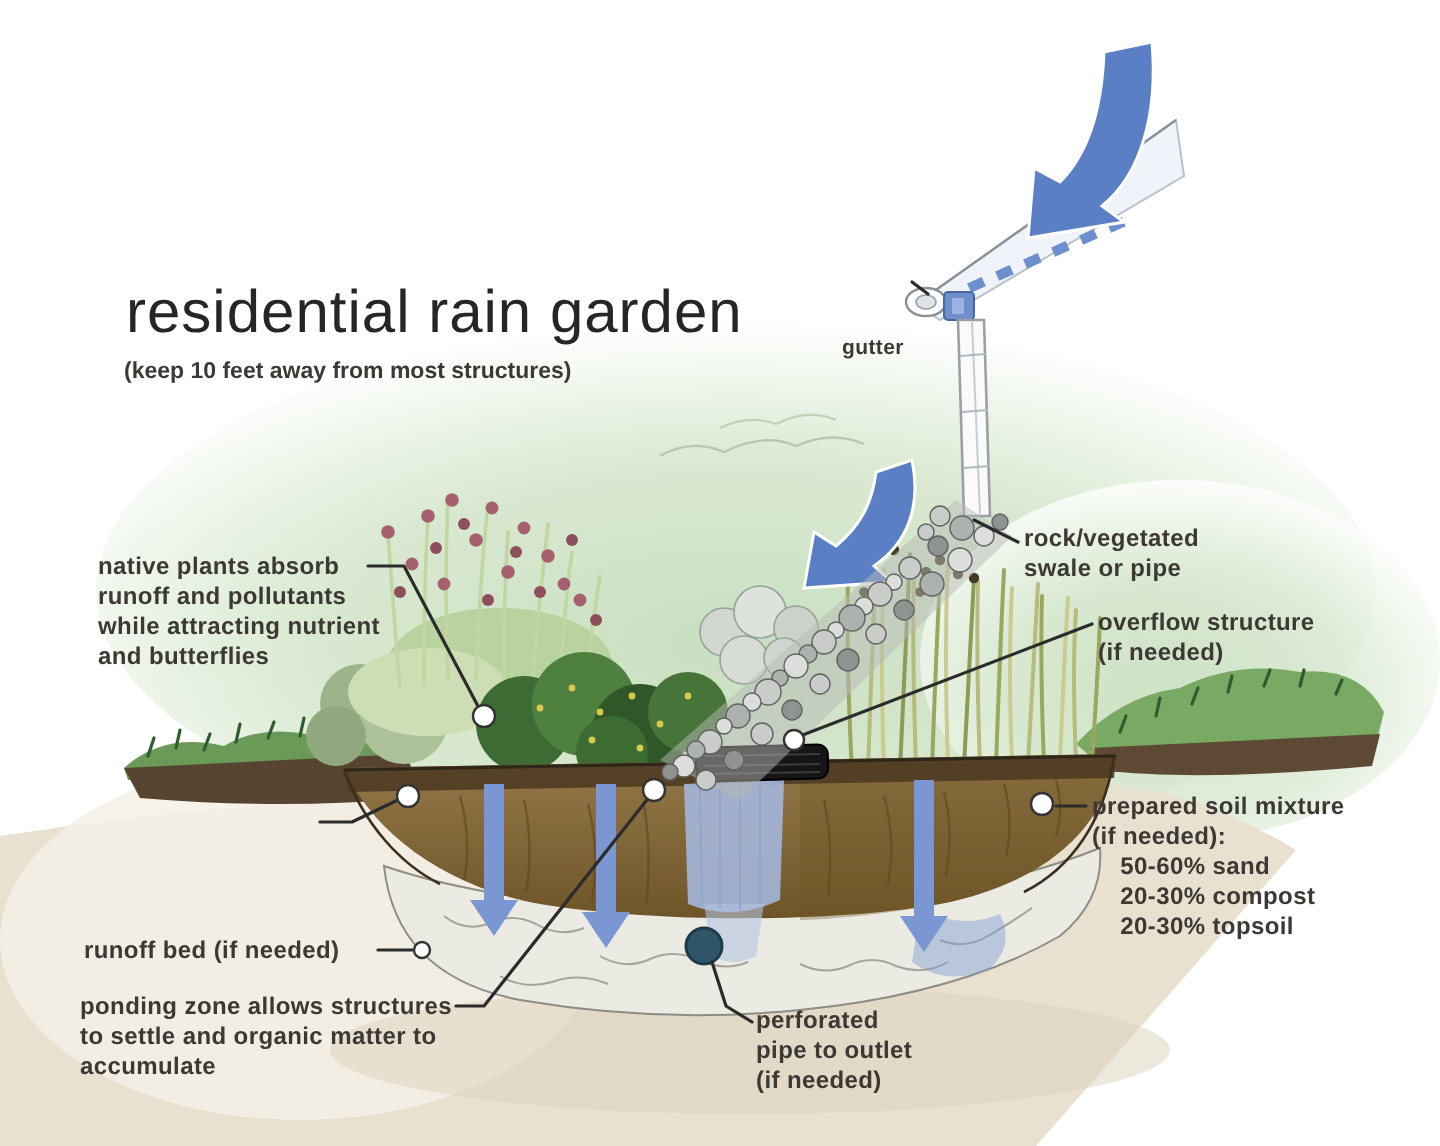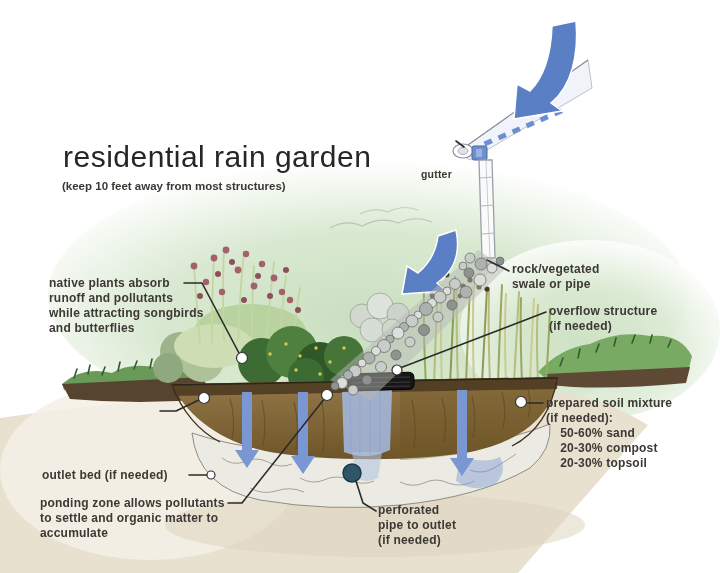--- a/index.html
+++ b/index.html
@@ -324,24 +324,24 @@
 <div class="title" style="left:63px;top:140px;">residential rain garden</div>
 <div class="subtitle" style="left:50px;top:180px;">(keep 10 feet away from most structures)</div>
 
 <div class="lbl tiny" style="left:421px;top:122px;margin-top:46px;">gutter</div>
 <div class="lbl" style="left:512px;top:262px;">rock/vegetated
 swale or pipe</div>
 <div class="lbl" style="left:549px;top:304px;">overflow structure
 (if needed)</div>
 <div class="lbl" style="left:49px;top:276px;">native plants absorb
 runoff and pollutants
-while attracting songbirds
+while attracting nutrient
 and butterflies</div>
-<div class="lbl" style="left:42px;top:468px;">outlet bed (if needed)</div>
-<div class="lbl" style="left:40px;top:496px;">ponding zone allows pollutants
+<div class="lbl" style="left:42px;top:468px;">runoff bed (if needed)</div>
+<div class="lbl" style="left:40px;top:496px;">ponding zone allows structures
 to settle and organic matter to
 accumulate</div>
 <div class="lbl" style="left:378px;top:503px;">perforated
 pipe to outlet
 (if needed)</div>
 <div class="lbl" style="left:546px;top:396px;">prepared soil mixture
 (if needed):
     50-60% sand
     20-30% compost
     20-30% topsoil</div>

